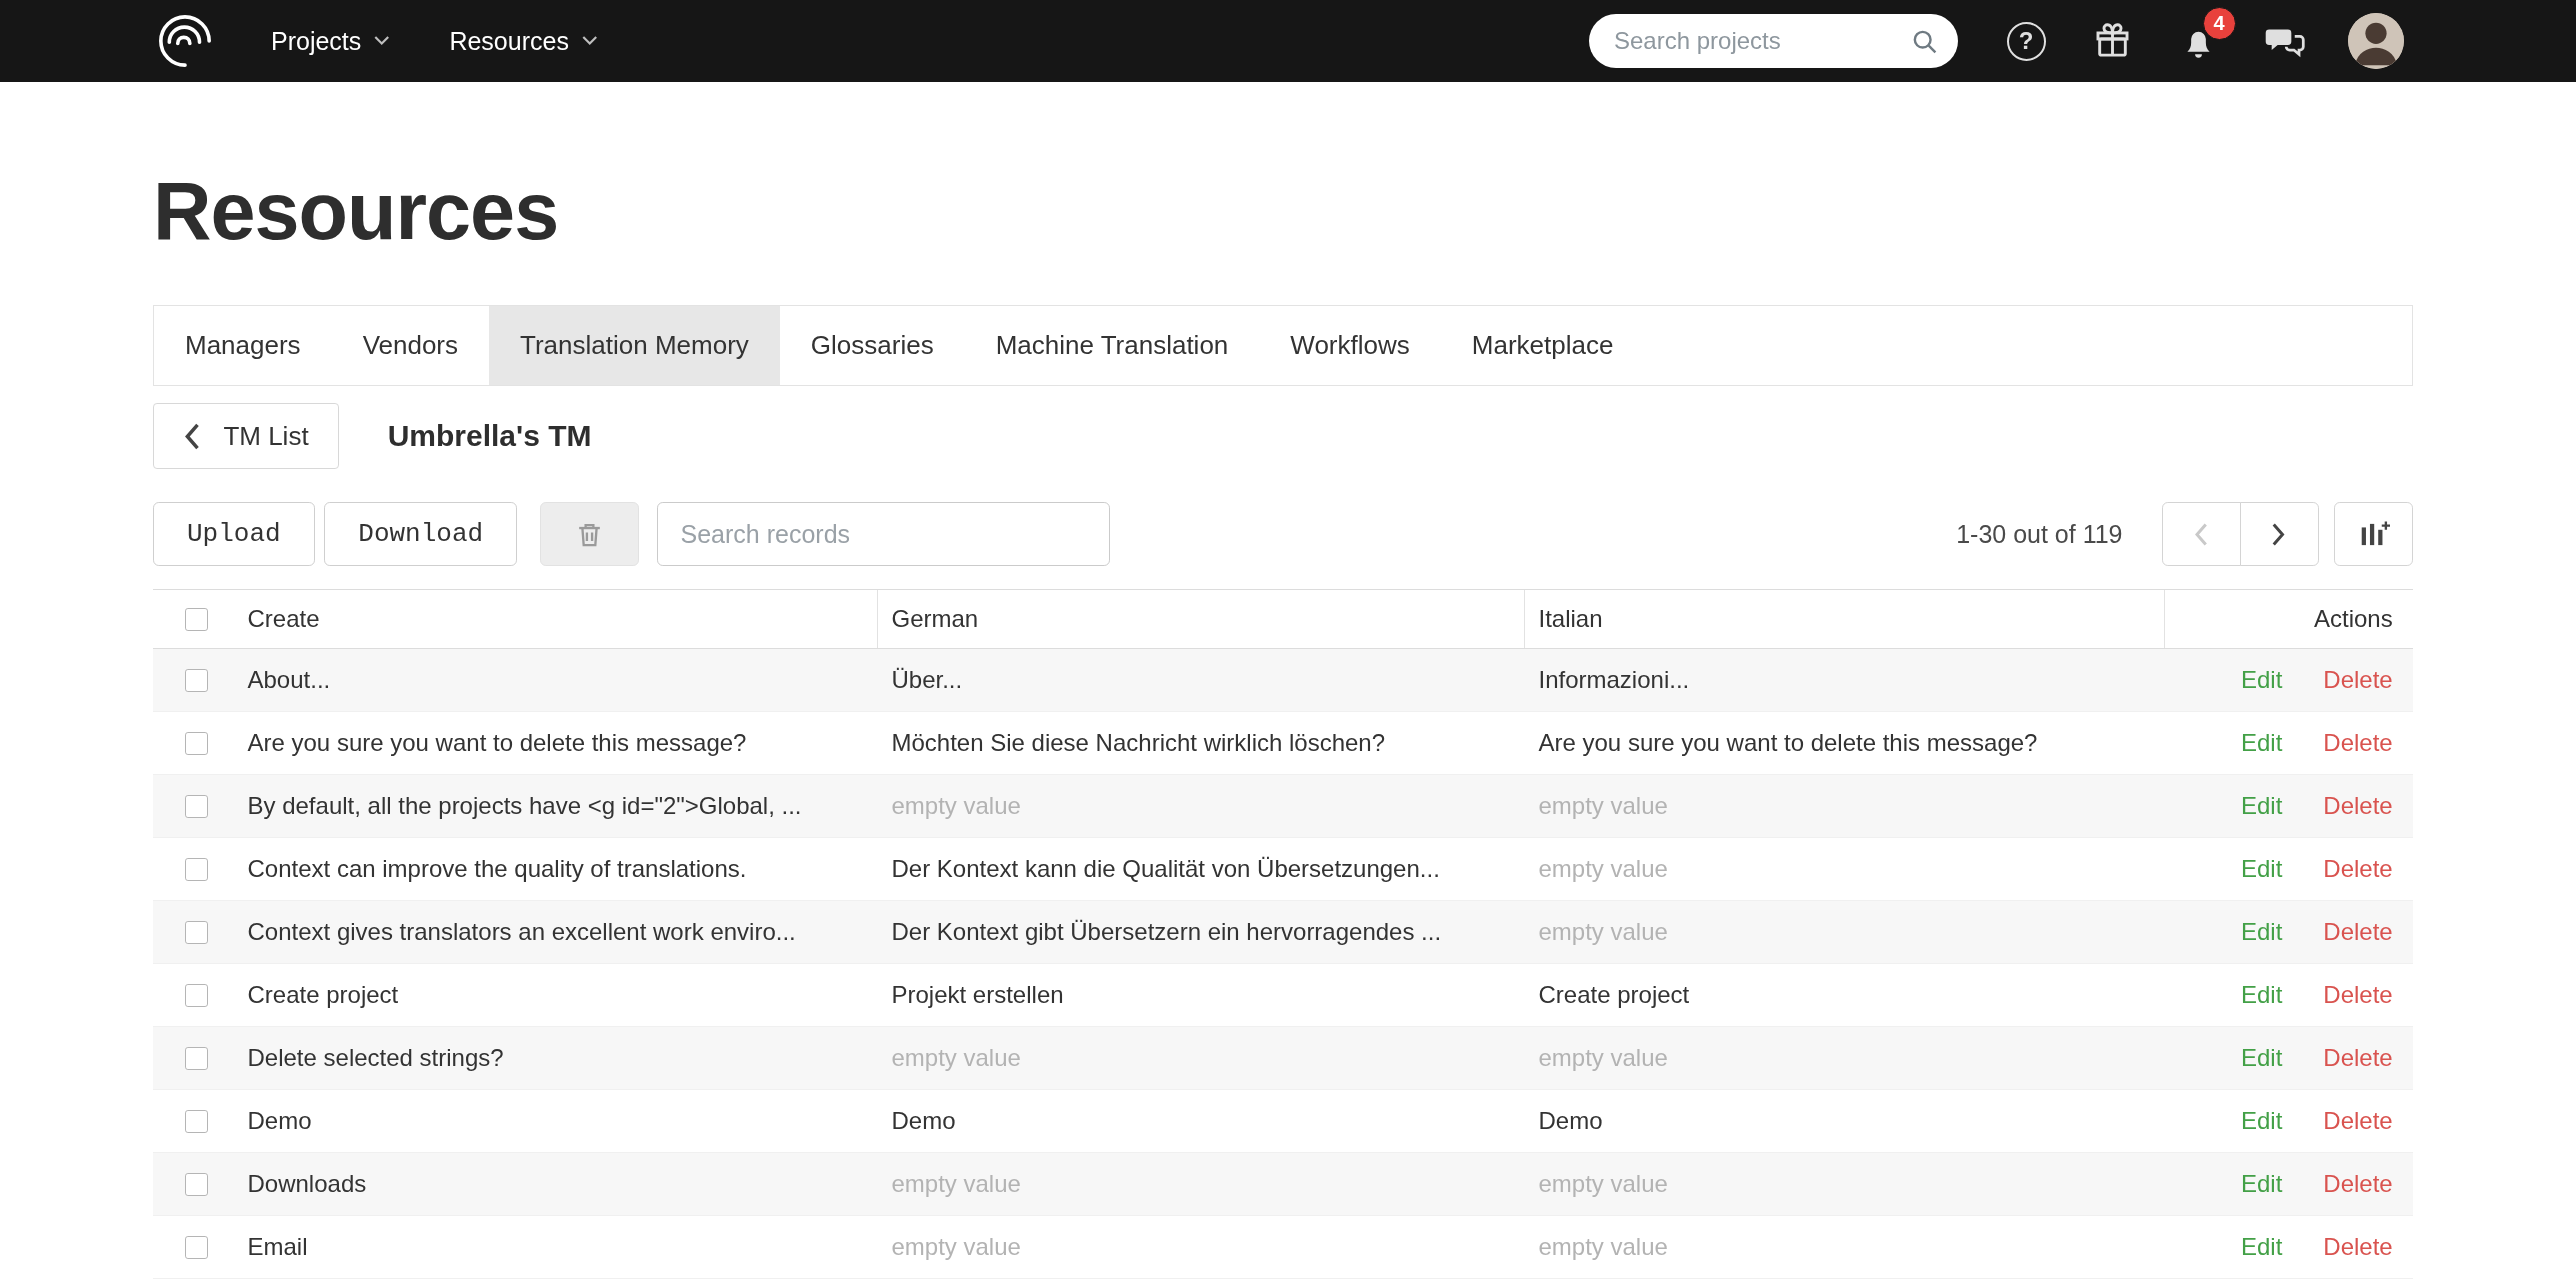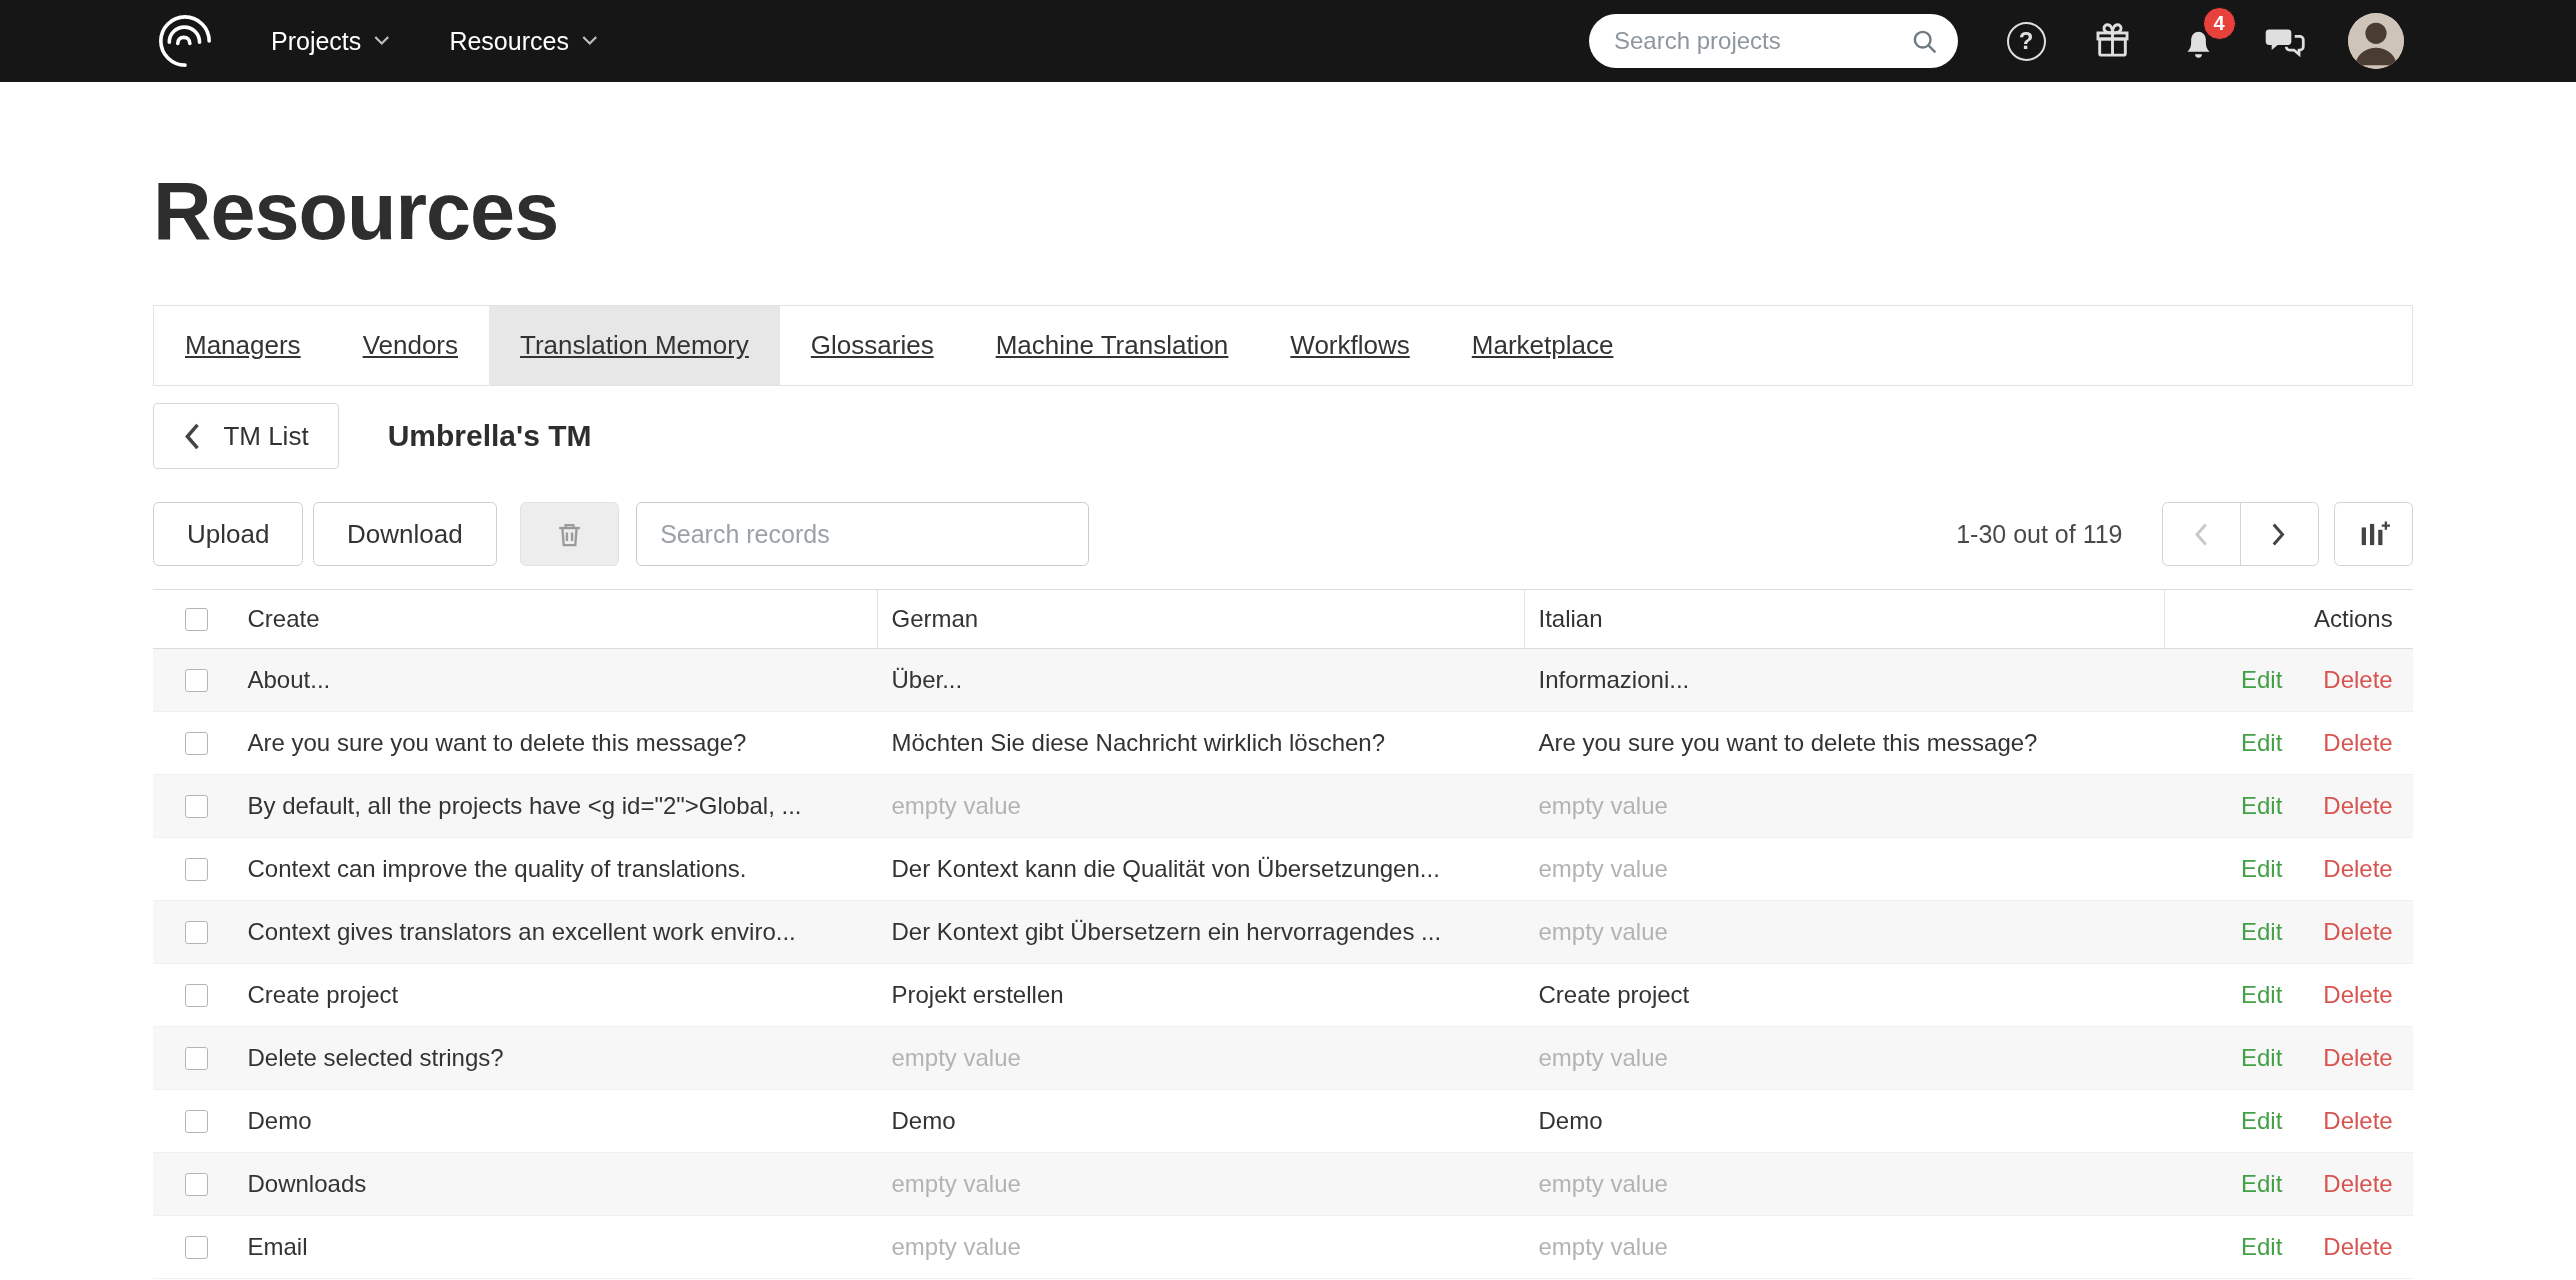--- a/index.html
+++ b/index.html
@@ -26,32 +26,32 @@
   .help-circle::after { content:"?"; }
   .badge { position:absolute; top:-11.6px; right:-15.5px; min-width:33px; height:33px; padding:0 5.8px;
     border-radius:16.4px; background:var(--badge,#e8413c); color:#fff; font-size:20px; font-weight:bold;
     display:flex; align-items:center; justify-content:center; border:1.9px solid var(--topbar,#161616); }
   .avatar { width:56px; height:56px; border-radius:50%; overflow:hidden; cursor:pointer; background:#cfc4b8; }
 
   
   .content { width:2260px; margin-left:153px; }
   .page-title { margin-top:87px; font-size:81px; line-height:1.05; font-weight:700; color:#2e2e2e; letter-spacing:-1px; }
 
-  .tabs { margin-top:51px; height:81px; border:1px solid #e3e3e3; background:#fff; display:flex;text-decoration:underline; }
+  .tabs { margin-top:51px; height:81px; border:1px solid #e3e3e3; background:#fff; display:flex; }
   .tab { padding:0 31px; display:flex; align-items:center; font-size:26px; color:#333; cursor:pointer; white-space:nowrap; }
   .tab.active { background:var(--active-tab,#e7e7e7); }
 
   .breadcrumb-row { margin-top:17.4px; display:flex; align-items:center; height:66px; }
   .back-btn { height:66px; padding:0 29px; background:#fff; border:1px solid #d8d8d8; border-radius:3.9px;
     display:flex; align-items:center; gap:23px; font-size:26px; color:#333; cursor:pointer; font-family:inherit; }
   .tm-name { margin-left:49px; font-size:30px; font-weight:bold; color:#2e2e2e; }
 
   .toolbar { margin-top:33px; display:flex; align-items:center; }
   .btn { height:64px; padding:0 33px; background:#fff; border:1px solid #cfcfcf; border-radius:5.8px;
-    font-size:26px; color:#333; cursor:pointer; font-family:Liberation Sans, sans-serif;text-align:center; }
+    font-size:26px; color:#333; cursor:pointer; font-family:Liberation Mono, monospace;text-align:center; }
   .btn + .btn { margin-left:9.7px; }
   .icon-button { height:64px; display:flex; align-items:center; justify-content:center; border-radius:5.8px; cursor:pointer; }
   .trash-btn { margin-left:23px; width:99px; background:#ededed; border:1px solid #e2e2e2; }
   .records-search { margin-left:17.4px; width:453px; height:64px; border:1px solid #cbcbcb; border-radius:5.8px;
     padding:0 23px; font-size:25px; color:#333; outline:none; font-family:inherit; }
   .records-search::placeholder { color:#9aa1a7; }
 
   .toolbar-right { margin-left:auto; display:flex; align-items:center; }
   .range-text { font-size:25px; color:#4a4a4a; margin-right:39px; }
   .pager { display:flex; }

